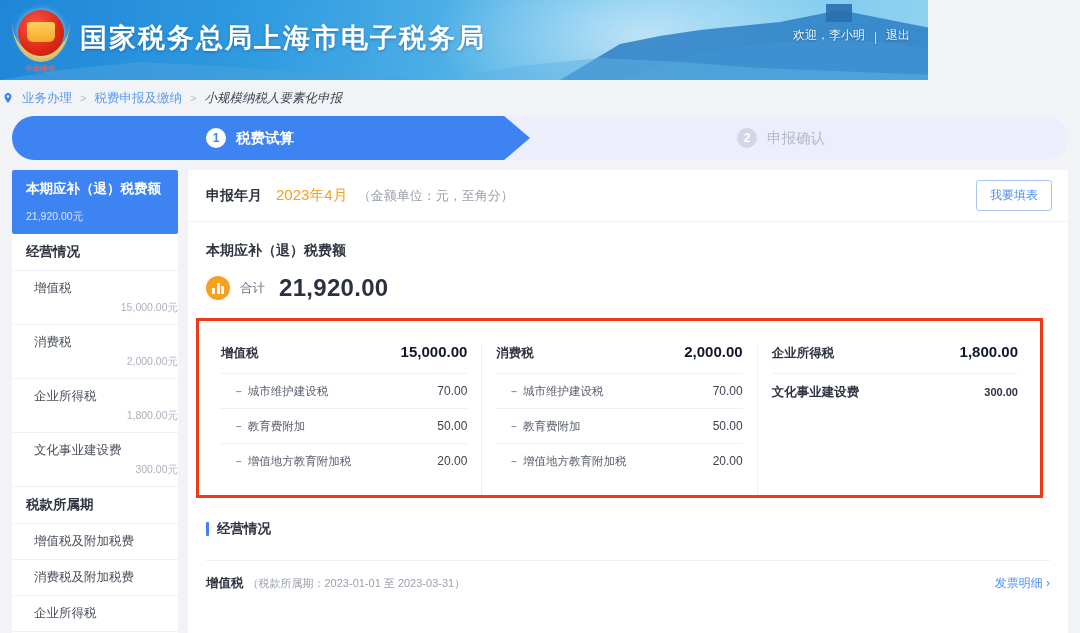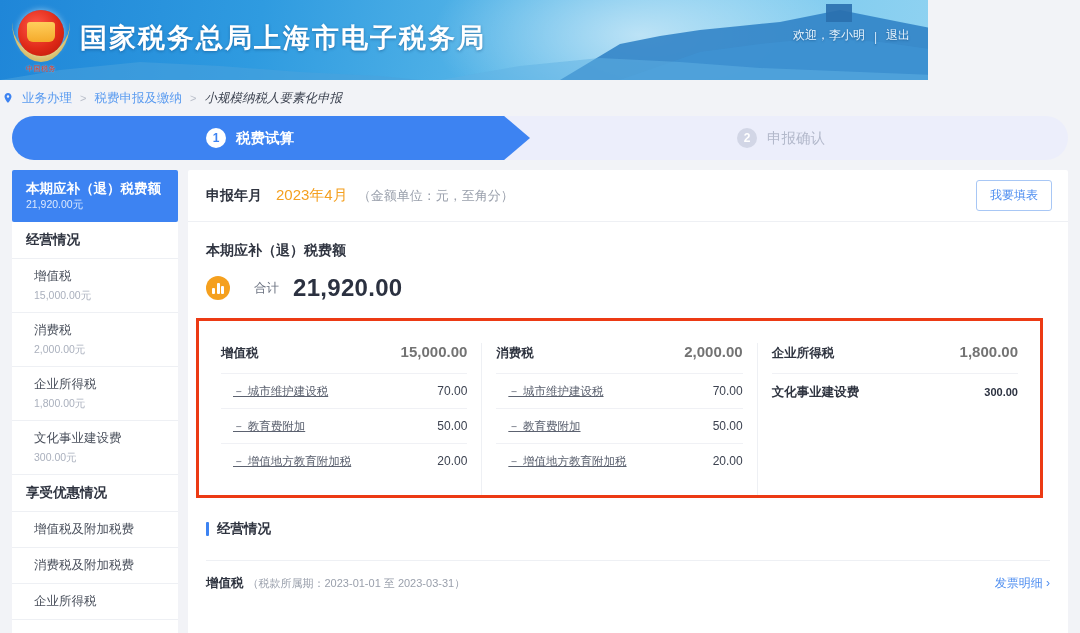--- a/index.html
+++ b/index.html
@@ -130,24 +130,24 @@
   .side-card {
     background: #ffffff;
     border-bottom: 1px solid #eef0f4;
     padding: 9px 0 9px 14px;
   }
   .side-card.active {
     background: #3d83f2; border-bottom: none; border-radius: 2px;
     padding: 10px 0 10px 14px;
   }
   .side-card.active .ttl { color: #ffffff; font-size: 13.5px; font-weight: 700; }
-  .side-card.active .sub { color: #dbe8fd; font-size: 10.5px; margin-top: 0; }
+  .side-card.active .sub { color: #dbe8fd; font-size: 10.5px; margin-top: 12px; }
   .side-group { font-size: 13.5px; font-weight: 700; color: #2f3440; }
   .side-item .ttl { font-size: 12.5px; color: #4a505c; }
-  .side-item .sub { font-size: 10.5px; color: #aab0bd; margin-top: 4px; }
+  .side-item .sub { font-size: 10.5px; color: #aab0bd; margin-top: 4px; text-align: right; }
   .side-item { padding-left: 22px; }
 
   .main {
     flex: 1; margin-right: 12px;
     background: #ffffff;
     border-radius: 2px;
   }
   .main-head {
     height: 52px; display: flex; align-items: center;
     padding: 0 16px 0 18px;
@@ -168,46 +168,46 @@
   .total-icon {
     width: 24px; height: 24px; border-radius: 50%;
     background: #f5a01e; position: relative;
   }
   .total-icon i {
     position: absolute; bottom: 6px; width: 3px; background: #fff; border-radius: 1px;
   }
   .total-icon i:nth-child(1) { left: 6px;  height: 6px; }
   .total-icon i:nth-child(2) { left: 10.5px; height: 11px; }
   .total-icon i:nth-child(3) { left: 15px; height: 8px; }
-  .total-label { font-size: 12.5px; color: #6b7280; margin-left: 24px; }
+  .total-label { font-size: 12.5px; color: #6b7280; margin-left: 10px; }
   .total-value { font-size: 24px; font-weight: 700; color: #2b3140; margin-left: 14px; letter-spacing: .3px; }
 
   
   .hl-box {
     margin: 0 25px 0 8px;
     border: 3px solid #ec3a14;
     height: 180px;
     display: flex;
     padding: 22px 8px 0 8px;
     background: #fff;
   }
   .col { flex: 1; padding: 0 14px; }
   .col + .col { border-left: 1px solid #eef0f4; }
   .tax-main {
     display: flex; align-items: baseline;
     padding-bottom: 11px;
   }
   .tax-main .nm { font-size: 12.5px; font-weight: 700; color: #2f3440; }
-  .tax-main .vl { margin-left: auto; font-size: 15px; font-weight: 700; color: #737373; text-align: center; }
+  .tax-main .vl { margin-left: auto; font-size: 15px; font-weight: 700; color: #0f172a; text-align: center; }
   .sub-row {
     display: flex; align-items: baseline;
     padding: 10px 0 9px 0;
     border-top: 1px solid #f0f1f5;
   }
-  .sub-row .nm { font-size: 11.5px; color: #5c6270; padding-left: 12px; text-decoration: underline; }
+  .sub-row .nm { font-size: 11.5px; color: #5c6270; padding-left: 12px; }
   .sub-row .vl { margin-left: auto; font-size: 12px; color: #3c4250; }
   .row2 {
     display: flex; align-items: baseline;
     padding: 10px 0 9px 0;
     border-top: 1px solid #f0f1f5;
   }
   .row2 .nm { font-size: 12.5px; font-weight: 700; color: #2f3440; }
   .row2 .vl { margin-left: auto; font-size: 11px; font-weight: 700; color: #2b3140; }
 
   
@@ -293,21 +293,21 @@
     <div class="side-card side-item">
       <div class="ttl">企业所得税</div>
       <div class="sub">1,800.00元</div>
     </div>
     <div class="side-card side-item">
       <div class="ttl">文化事业建设费</div>
       <div class="sub">300.00元</div>
     </div>
 
     <div class="side-card">
-      <div class="side-group">享受优惠情况</div>
+      <div class="side-group">税款所属期</div>
     </div>
     <div class="side-card side-item">
       <div class="ttl">增值税及附加税费</div>
     </div>
     <div class="side-card side-item">
       <div class="ttl">消费税及附加税费</div>
     </div>
     <div class="side-card side-item">
       <div class="ttl">企业所得税</div>
     </div>

